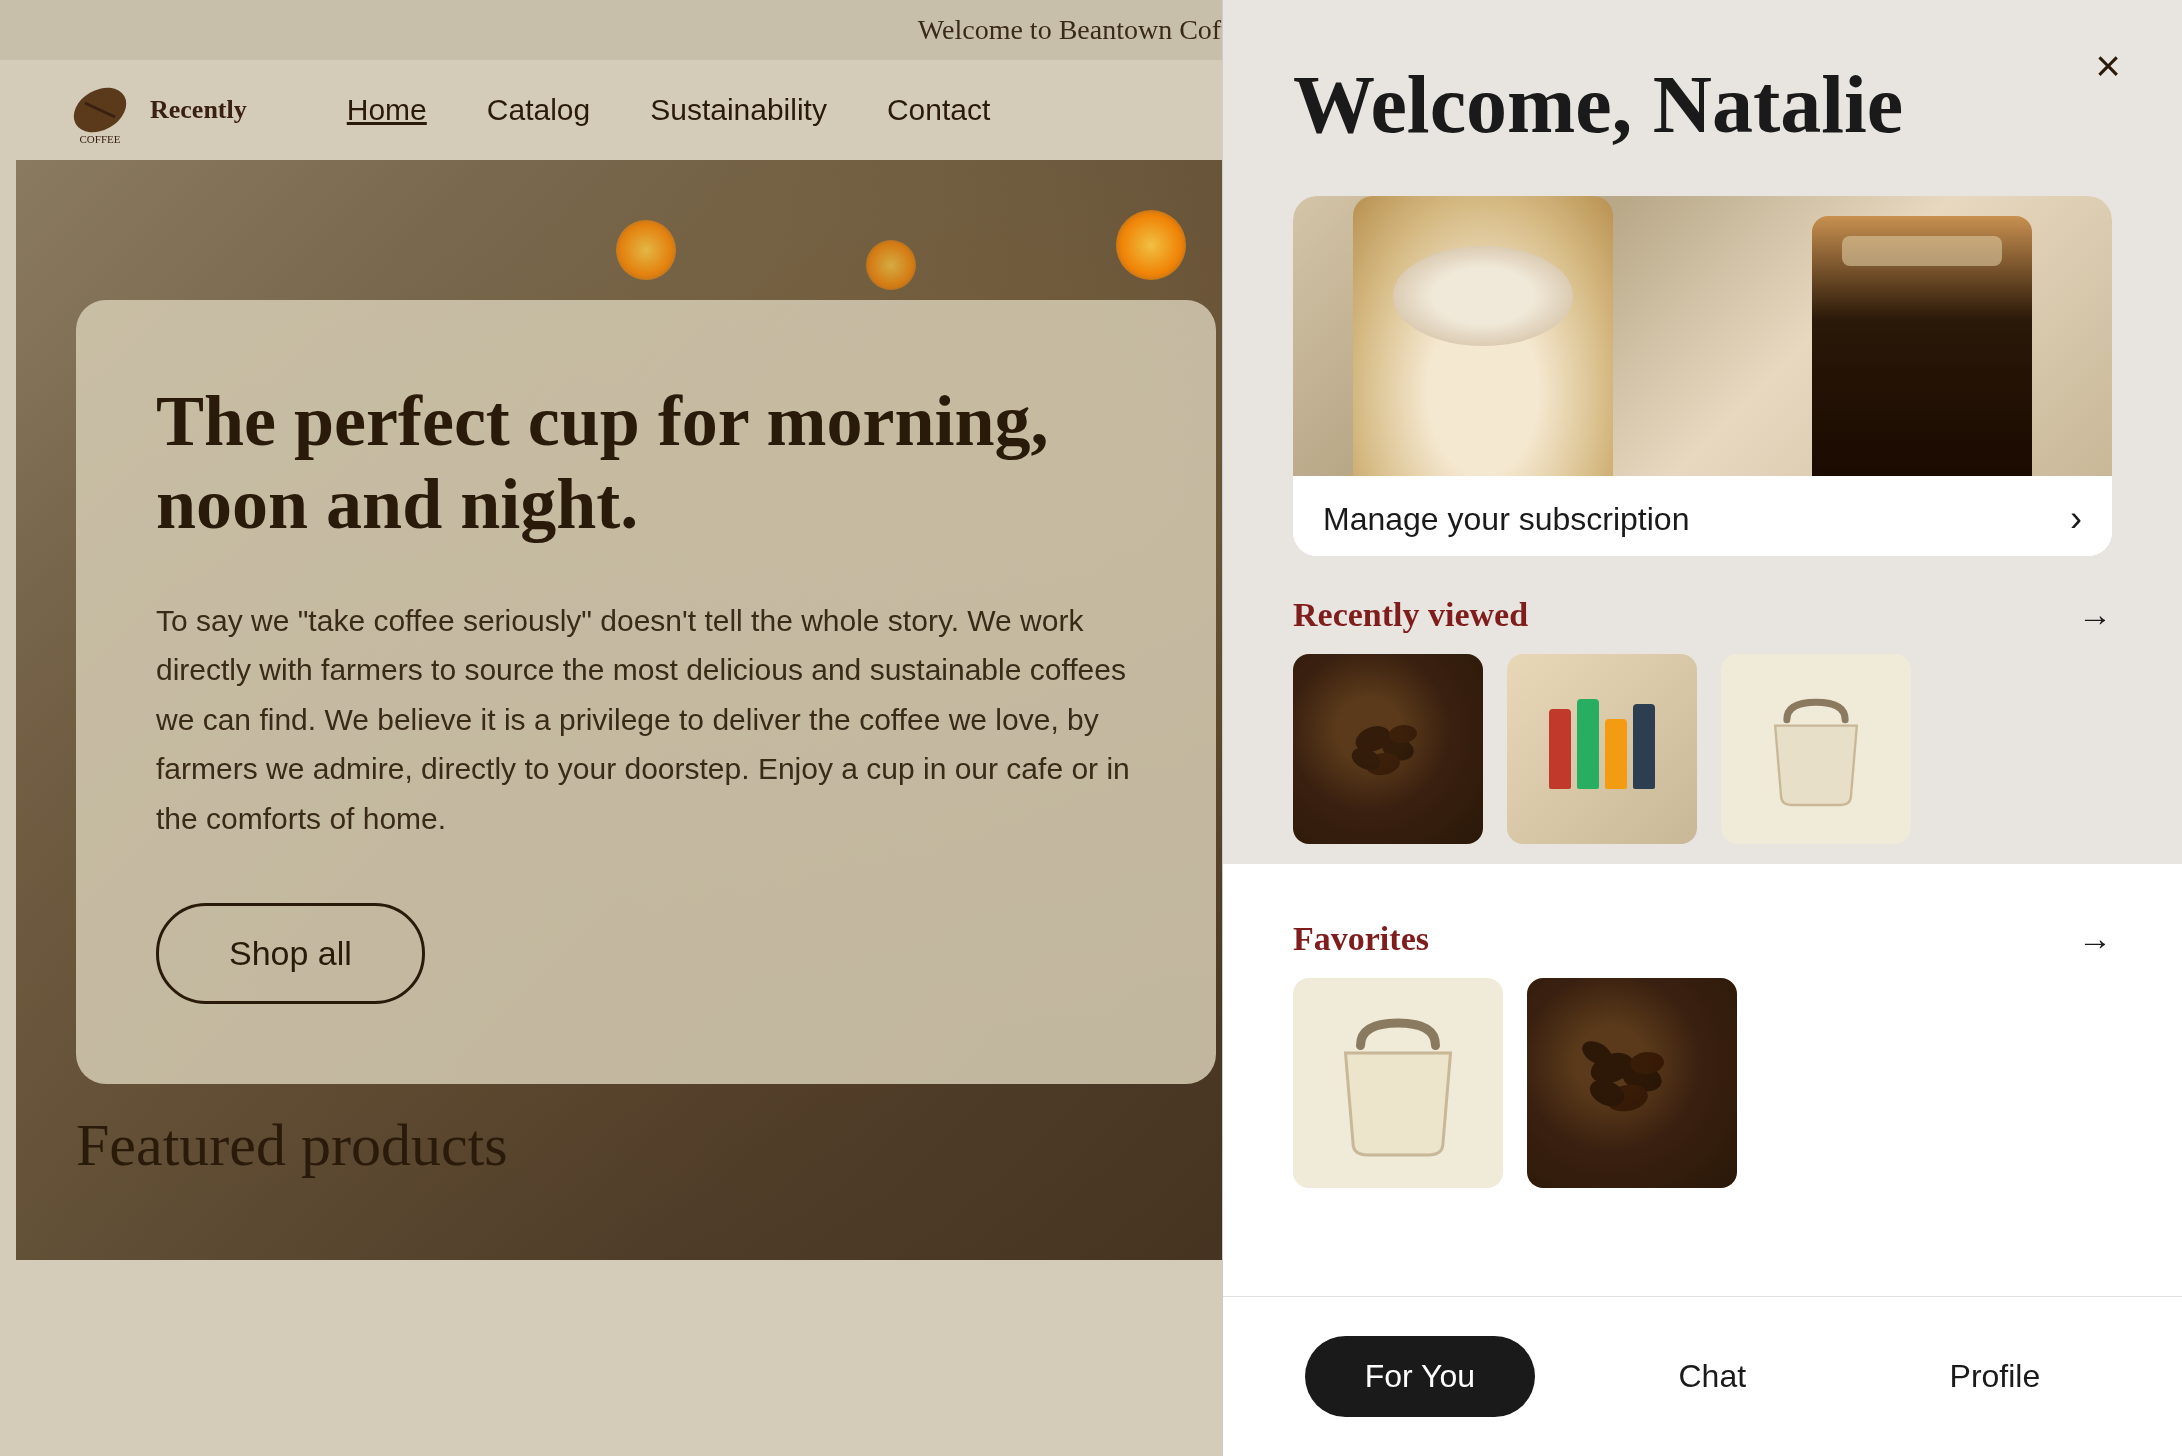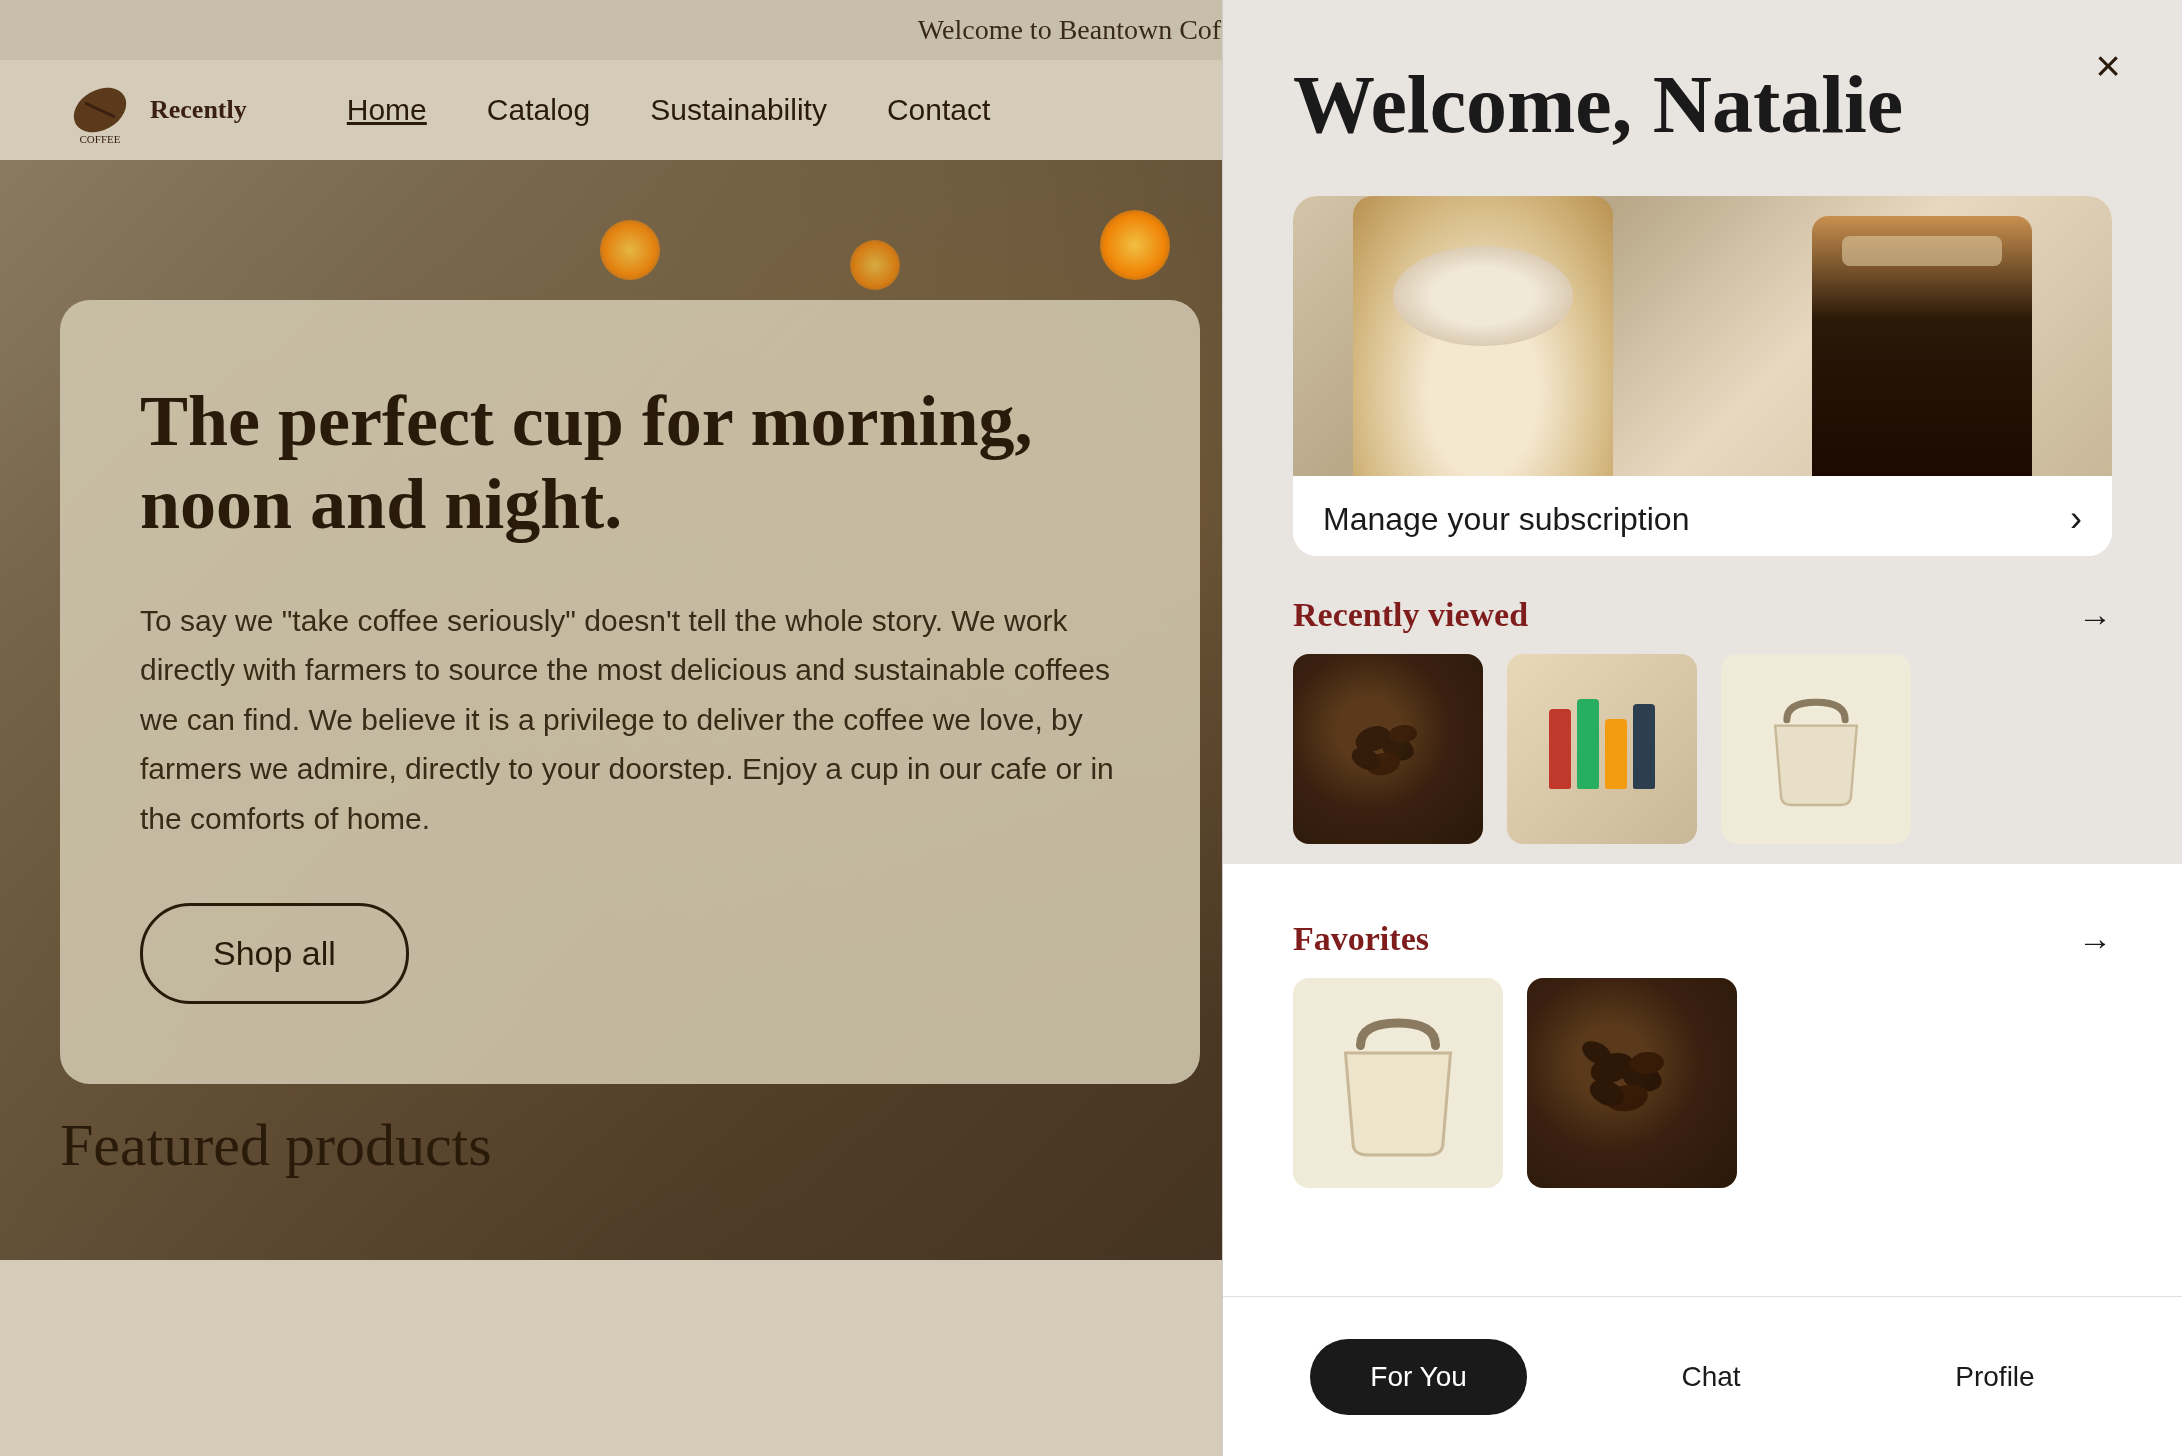--- a/index.html
+++ b/index.html
@@ -72,21 +72,21 @@
       font-weight: 400;
     }
     .nav-link.active {
       text-decoration: underline;
       font-weight: 500;
     }
 
     
     .hero-area {
       position: absolute;
-      top: 160px; left: 0;
+      top: 160px; left: 16px;
       width: 1800px;
       height: 1100px;
       background: linear-gradient(135deg, #8a7a60 0%, #6b5a40 30%, #4a3a28 60%, #3a2a18 100%);
       overflow: hidden;
     }
 
     
     .hero-bg-overlay {
       position: absolute;
       top: 0; left: 0; right: 0; bottom: 0;
@@ -288,21 +288,21 @@
       padding: 0 40px;
       border-top: 1px solid #e0e0e0;
     }
     .nav-tab {
       display: flex;
       align-items: center;
       justify-content: center;
       padding: 22px 60px;
       border-radius: 50px;
       cursor: pointer;
-      font-size: 28px;
+      font-size: 32px;
       font-family: 'Helvetica Neue', Arial, sans-serif;
       font-weight: 500;
     }
     .nav-tab.active {
       background: #1a1a1a;
       color: #fff;
     }
     .nav-tab.inactive {
       background: transparent;
       color: #1a1a1a;

